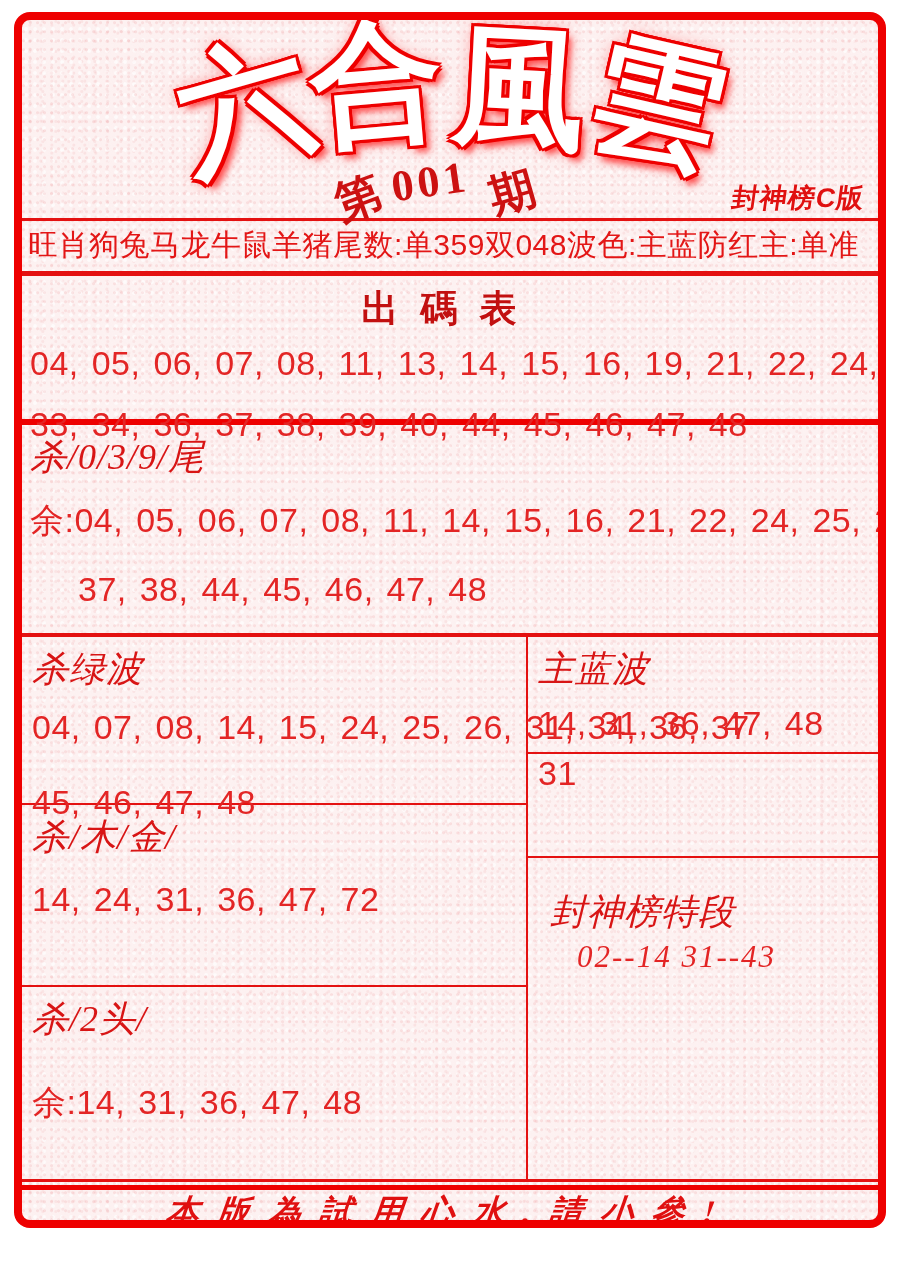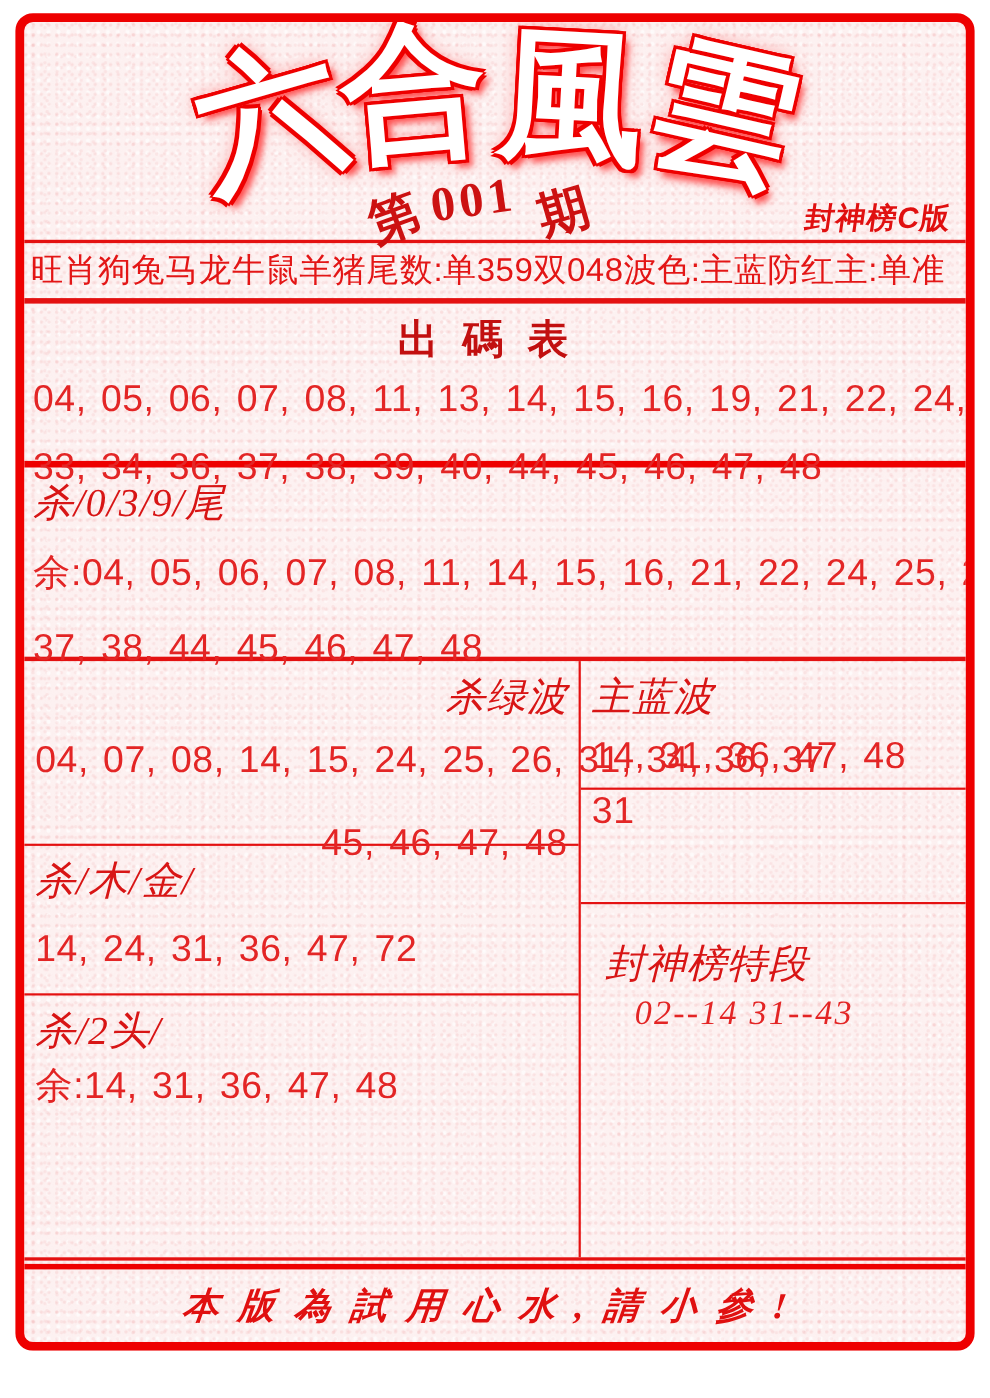--- a/index.html
+++ b/index.html
@@ -63,38 +63,38 @@
   
   .numline { font-size:34px; color:#e32525; letter-spacing:.5px; word-spacing:3px; white-space:nowrap; }
 
   
   .sec-chuma { flex:none; height:149px; border-bottom:6px solid #ee0000; padding:4px 8px 0 8px; }
   .chuma-title { text-align:center; font-family:"Liberation Serif", serif; font-weight:bold;
                  font-size:37px; color:#c21010; letter-spacing:22px; margin:4px 0 10px 0; }
   .sec-chuma .l2 { margin-top:22px; }
 
   
-  .sec-k039 { flex:none; height:176px; border-bottom:4px solid #e41111; padding:8px 8px 16px 8px; }
+  .sec-k039 { flex:none; height:212px; border-bottom:4px solid #e41111; padding:8px 8px 16px 8px; }
   .italic-title { font-family:"Liberation Serif", serif; font-style:italic; font-size:36px;
                   color:#d81515; letter-spacing:1px; }
   .sec-k039 .l1 { margin-top:16px; }
-  .sec-k039 .l2 { margin-top:26px; }
+  .sec-k039 .l2 { margin-top:26px;margin-left:48px; }
 
   
   .grid { flex:none; display:flex; height:545px; border-bottom:3px solid #e41111; }
   .col-left { width:506px; flex:none; border-right:2px solid #e41111; display:flex; flex-direction:column; }
   .col-right { flex:1; display:flex; flex-direction:column; }
   .cell { padding:8px 10px 0 10px; }
-  .cell-kgreen { height:168px; flex:none; border-bottom:2px solid #e41111;text-align:right; }
+  .cell-kgreen { height:168px; flex:none; border-bottom:2px solid #e41111; }
   .cell-kgreen .l1 { margin-top:14px; }
   .cell-kgreen .l2 { margin-top:36px; }
-  .cell-kwood { height:136px; flex:none; border-bottom:2px solid #e41111; }
+  .cell-kwood { height:182px; flex:none; border-bottom:2px solid #e41111; }
   .cell-kwood .l1 { margin-top:18px; }
   .cell-k2head { flex:1; }
-  .cell-k2head .l1 { margin-top:2px; }
+  .cell-k2head .l1 { margin-top:36px; }
   .cell-mblue { height:117px; flex:none; border-bottom:2px solid #e41111; }
   .cell-mblue .l1 { margin-top:10px; }
   .cell-31 { height:104px; flex:none; border-bottom:2px solid #e41111;
              display:flex; align-items:flex-start; padding:0 10px 4px 10px; }
   .cell-special { flex:1; padding-top:30px; padding-left:22px; }
   .special-range { font-family:"Liberation Serif", serif; font-style:italic; font-size:31px;
                    color:#e32525; margin-left:27px; margin-top:2px; letter-spacing:2px; }
 
   
   .footer { margin-top:3px; border-top:5px solid #ee0000; flex:1;

